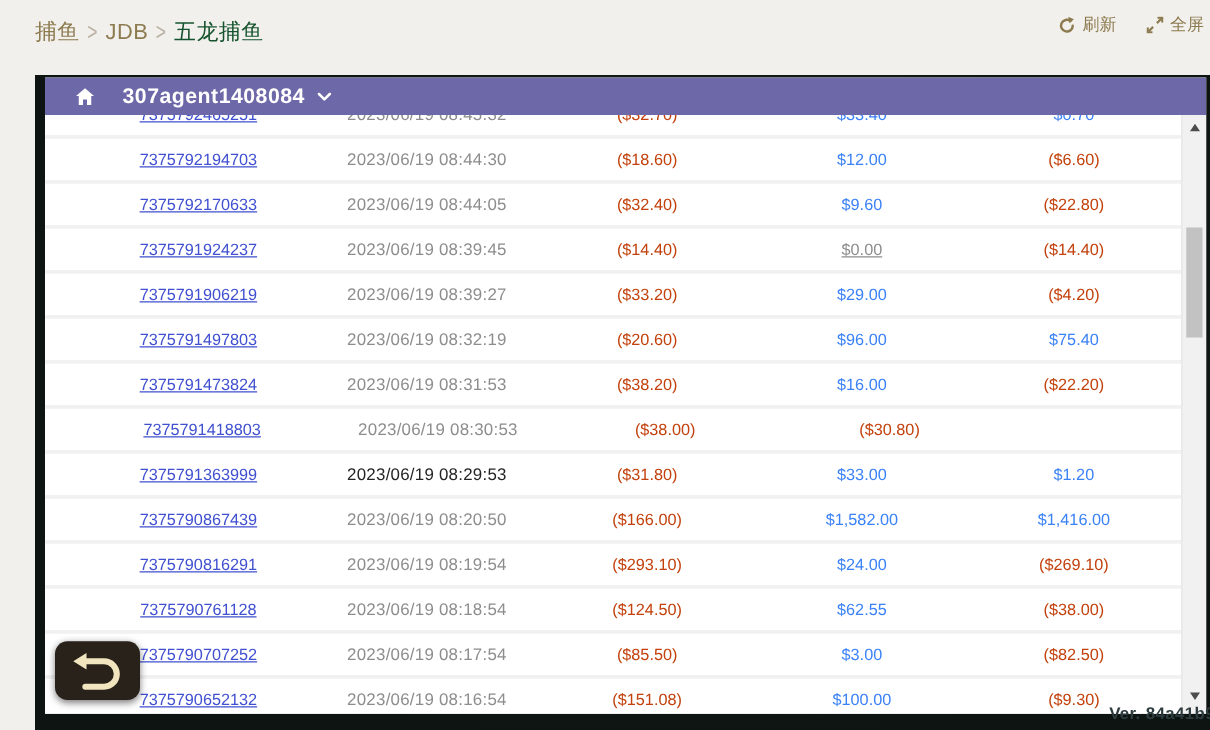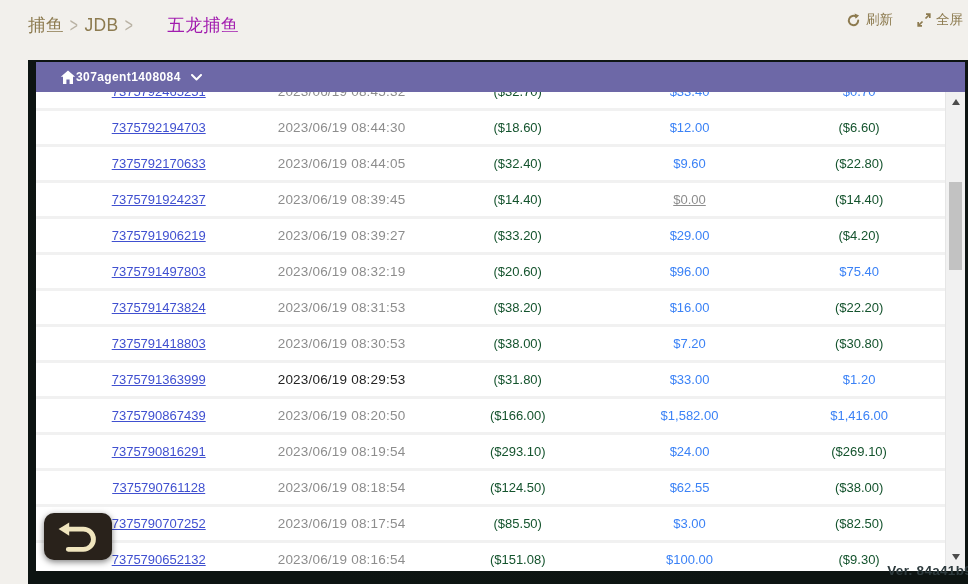--- a/index.html
+++ b/index.html
@@ -8,52 +8,52 @@
     font-family:"Liberation Sans", sans-serif;
     background:#f2f0ec;
     position:relative;
   }
 
   
   .topbar { position:absolute; left:0; top:0; width:968px; height:60px; background:#f2f0ec; }
   .breadcrumb { position:absolute; left:28px; top:13px; font-size:17.5px; letter-spacing:.4px; display:flex; align-items:center; gap:6px; }
   .crumb-link { color:#8d7b50; text-decoration:none; cursor:pointer; }
   .crumb-sep { color:#b9b2a4; font-size:14px; transform:scaleY(1.4); }
-  .crumb-current { color:#a21caf;margin-left:28px; }
+  .crumb-current { color:#14532d; }
   .topbar-actions { position:absolute; top:11px; left:846px; display:flex; align-items:center; gap:24px; white-space:nowrap;justify-content:space-between; }
   .action-btn { display:flex; align-items:center; gap:5px; color:#8d7b50; font-size:13.5px; cursor:pointer; }
   .action-btn svg { display:block; }
 
   
   .backdrop { position:absolute; left:28px; top:60px; width:940px; height:524px;
     background:#0f1614;
     background:radial-gradient(ellipse at 55% 40%, #131c19 0%, #0d1412 75%);
   }
 
   
   .panel { position:absolute; left:36px; top:62px; width:929px; height:509px; background:#f1f1f1; overflow:hidden; }
   .panel-header { position:absolute; left:0; top:0; width:100%; height:30px; background:#6d68a7; z-index:4;
     display:flex; align-items:center; padding-left:24px; }
   .panel-header .home { display:flex; align-items:center; }
-  .account { color:#ffffff; font-size:12px; font-weight:600; letter-spacing:.4px; margin-left:0; cursor:pointer; display:flex; align-items:center; gap:10px; }
+  .account { color:#ffffff; font-size:17px; font-weight:600; letter-spacing:.4px; margin-left:22px; cursor:pointer; display:flex; align-items:center; gap:10px; }
 
   
   .rows-viewport { position:absolute; left:0; top:30px; right:20px; bottom:0; overflow:hidden; background:#f1f1f1; }
   .rows { margin-top:-17px; }
   .row { height:33px; margin-bottom:3px; background:#ffffff; display:flex; align-items:center; font-size:13px; }
   .cell { text-align:center; overflow:hidden; white-space:nowrap; }
   .c-id  { width:21.5%;margin-left:28px; }
   .c-time{ width:20%; }
   .c-bet { width:20%; }
   .c-win { width:19%; }
   .c-net { width:19.5%; }
   .id-link { color:#4050d0; text-decoration:underline; cursor:pointer; }
   .time { color:#8d8d8d; font-size:13.5px; letter-spacing:.2px; }
   .time.dark { color:#242424; }
-  .money.neg { color:#14532d; }
+  .money.neg { color:#c2410c; }
   .money.pos { color:#3b82f6; }
   .money.zero{ color:#8d8d8d;text-decoration:underline; }
 
   
   .scrollbar { position:absolute; right:0; top:30px; width:20px; bottom:0; background:#f1f1f1; border-left:1px solid #e6e6e6; z-index:3; }
   .sb-btn { position:absolute; left:0; width:100%; height:16px; display:flex; align-items:center; justify-content:center; cursor:pointer; }
   .sb-up { top:2px; } .sb-down { bottom:6px; }
   .tri-up { width:0; height:0; border-left:4.5px solid transparent; border-right:4.5px solid transparent; border-bottom:6px solid #4c4c4c; }
   .tri-down { width:0; height:0; border-left:4.5px solid transparent; border-right:4.5px solid transparent; border-top:6px solid #4c4c4c; }
   .sb-thumb { position:absolute; left:3px; width:13px; top:90px; height:88px; background:#c2c2c2; cursor:pointer; }
@@ -166,21 +166,20 @@
           <div class="cell c-id"><span class="id-link">7375791473824</span></div>
           <div class="cell c-time"><span class="time">2023/06/19 08:31:53</span></div>
           <div class="cell c-bet"><span class="money neg">($38.20)</span></div>
           <div class="cell c-win"><span class="money pos">$16.00</span></div>
           <div class="cell c-net"><span class="money neg">($22.20)</span></div>
         </div>
         <div class="row">
           <div class="cell c-id"><span class="id-link">7375791418803</span></div>
           <div class="cell c-time"><span class="time">2023/06/19 08:30:53</span></div>
           <div class="cell c-bet"><span class="money neg">($38.00)</span></div>
-          <div class="cell c-win"><span class="money pos">$7.20</span></div>
           <div class="cell c-net"><span class="money neg">($30.80)</span></div>
         </div>
         <div class="row">
           <div class="cell c-id"><span class="id-link">7375791363999</span></div>
           <div class="cell c-time"><span class="time dark">2023/06/19 08:29:53</span></div>
           <div class="cell c-bet"><span class="money neg">($31.80)</span></div>
           <div class="cell c-win"><span class="money pos">$33.00</span></div>
           <div class="cell c-net"><span class="money pos">$1.20</span></div>
         </div>
         <div class="row">

